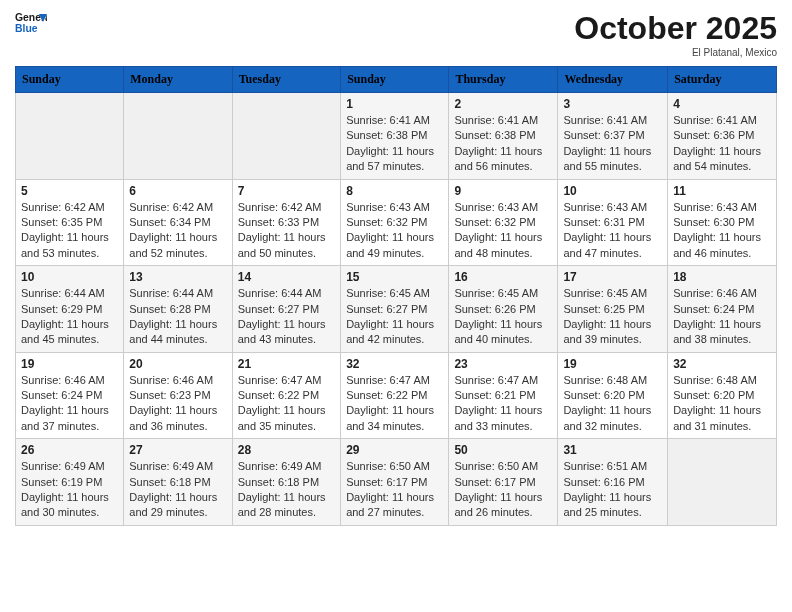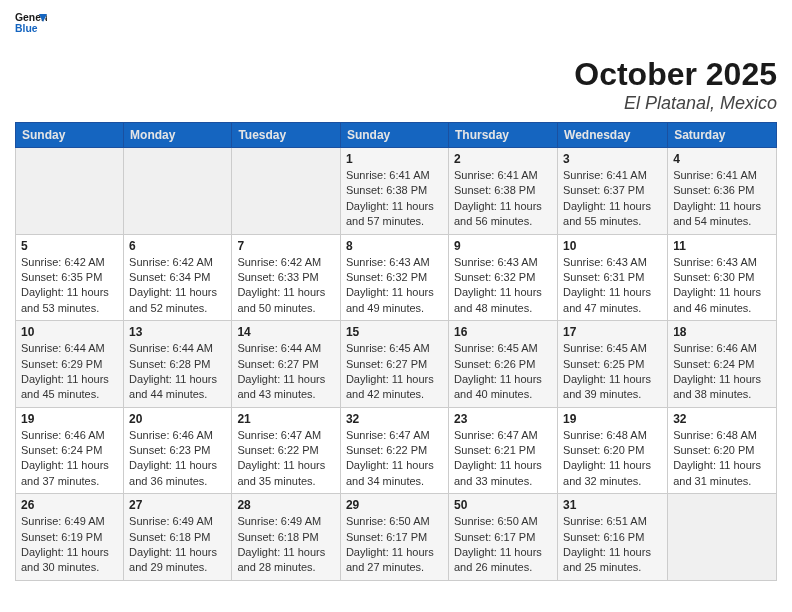--- a/index.html
+++ b/index.html
@@ -24,45 +24,44 @@
       display: flex;
       align-items: center;
       gap: 4px;
     }
     .logo-icon {
       width: 32px;
       height: 28px;
     }
     .title-block {
       text-align: right;
-      margin-top: 46px;
     }
     .month-title {
       font-size: 32px;
       font-weight: bold;
       color: #1a1a1a;
     }
     .subtitle {
-      font-size: 18px;
+      font-size: 10px;
       color: #444;
-      font-style: italic;
     }
     table {
       width: 100%;
       border-collapse: collapse;
       border: 1px solid #ccc;
     }
     thead tr th {
       background-color: #1565C0;
-      color: #e5e5e5;
+      color: #000000;
       font-size: 12px;
       font-weight: bold;
       text-align: left;
       padding: 5px 6px;
       border: 1px solid #1a50a0;
+      font-family: Liberation Serif, serif;
     }
     tbody tr td {
       border: 1px solid #ccc;
       vertical-align: top;
       padding: 4px 5px;
       font-size: 9.5px;
       color: #222;
       width: 113px;
       height: 80px;
       background: #fff;

